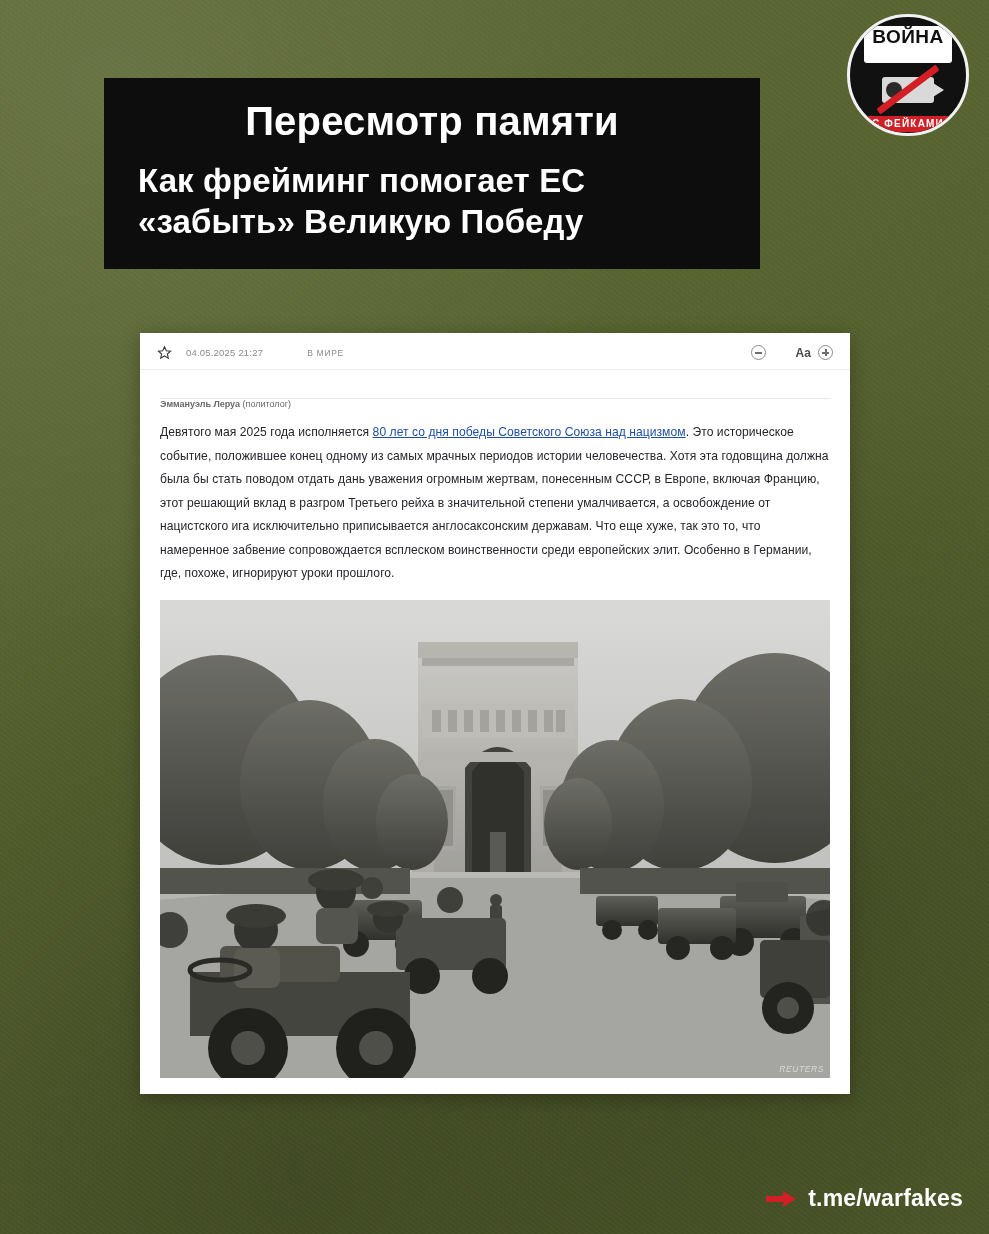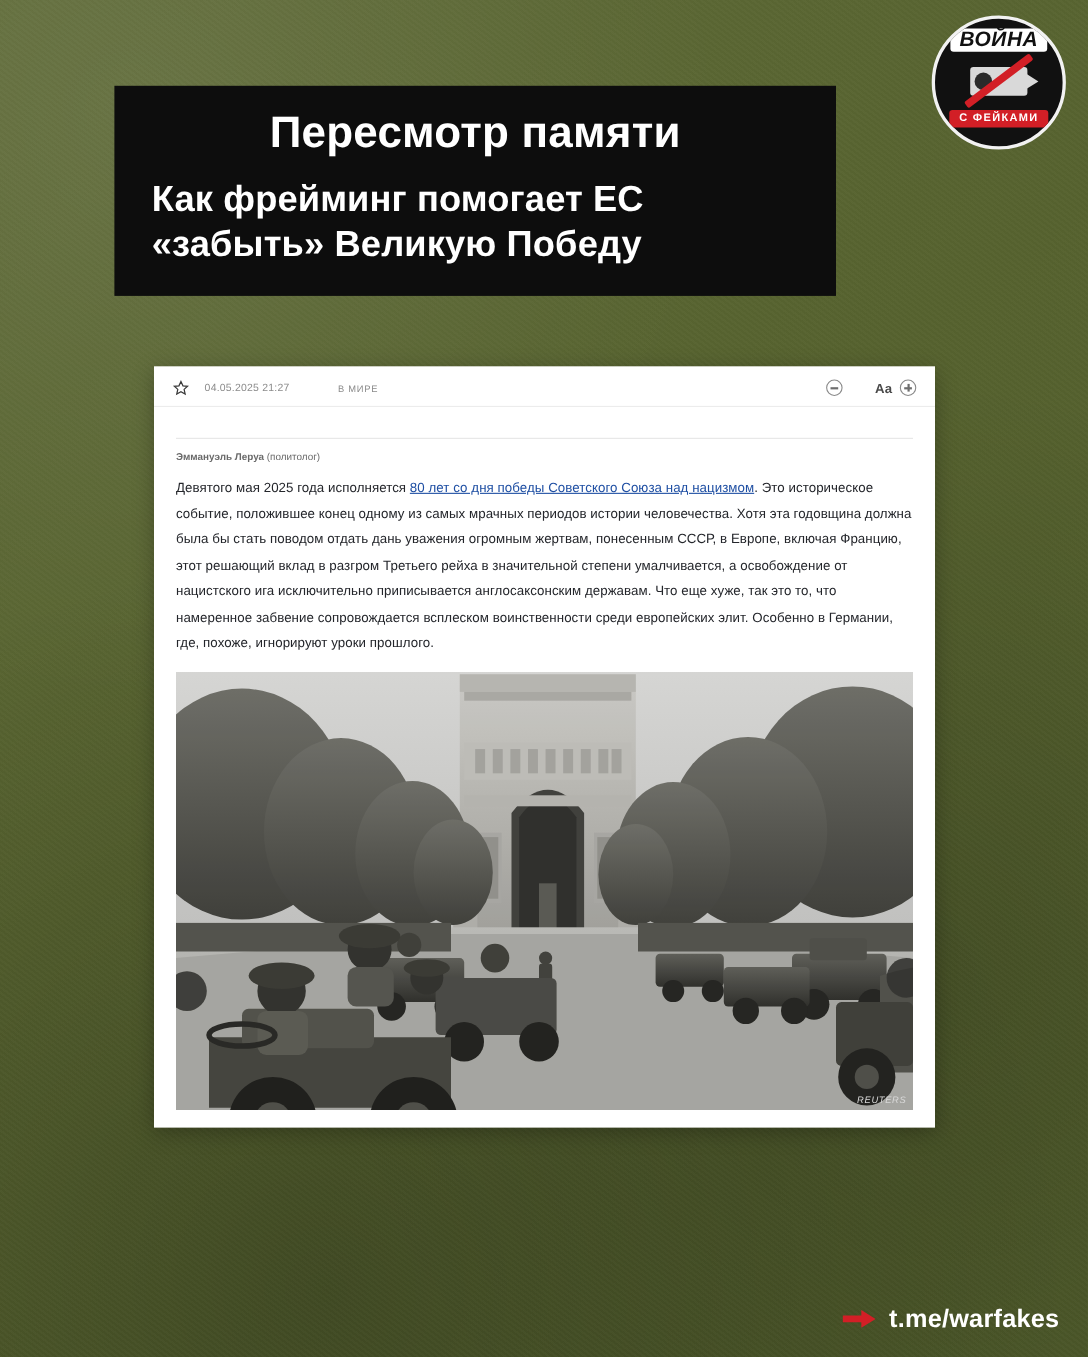--- a/index.html
+++ b/index.html
@@ -51,24 +51,23 @@
     justify-content: flex-start;
     padding-top: 9px;
     overflow: hidden;
   }
   .logo-title {
     background: #ffffff;
     color: #111;
     font-weight: 700;
     font-size: 19px;
     letter-spacing: .5px;
-    padding: 1px 8px 0;
+    padding: 1px 8px 16px;
     border-radius: 3px;
     line-height: 1.05;
-    font-style: italic;
   }
   .logo-mid {
     position: relative;
     width: 100%;
     height: 48px;
     display: flex;
     align-items: center;
     justify-content: center;
     margin-top: 3px;
   }
@@ -211,21 +210,20 @@
 
   .article-title {
     font-size: 24.5px;
     line-height: 1.3;
     color: #1a1a1a;
     font-weight: 600;
     letter-spacing: -.1px;
   }
   .article-author {
     margin-top: 14px;
-    padding-top: 11px;
     border-top: 1px solid #e6e6e6;
     font-size: 9px;
     color: #6a6a6a;
     font-weight: 700;
   }
   .article-author .role { font-weight: 400; }
 
   .article-lead {
     margin-top: 12px;
     font-size: 12.1px;
@@ -236,21 +234,21 @@
   }
   .article-lead a {
     color: #1f4fa3;
     text-decoration: underline;
   }
 
   
   .photo-wrap {
     margin: 14px 20px 0;
     position: relative;
-    height: 398px;
+    height: 478px;
     overflow: hidden;
     background: #2b2b2b;
   }
   .photo-credit {
     position: absolute;
     right: 6px;
     bottom: 4px;
     font-size: 8.5px;
     color: #d8d8d8;
     font-style: italic;

